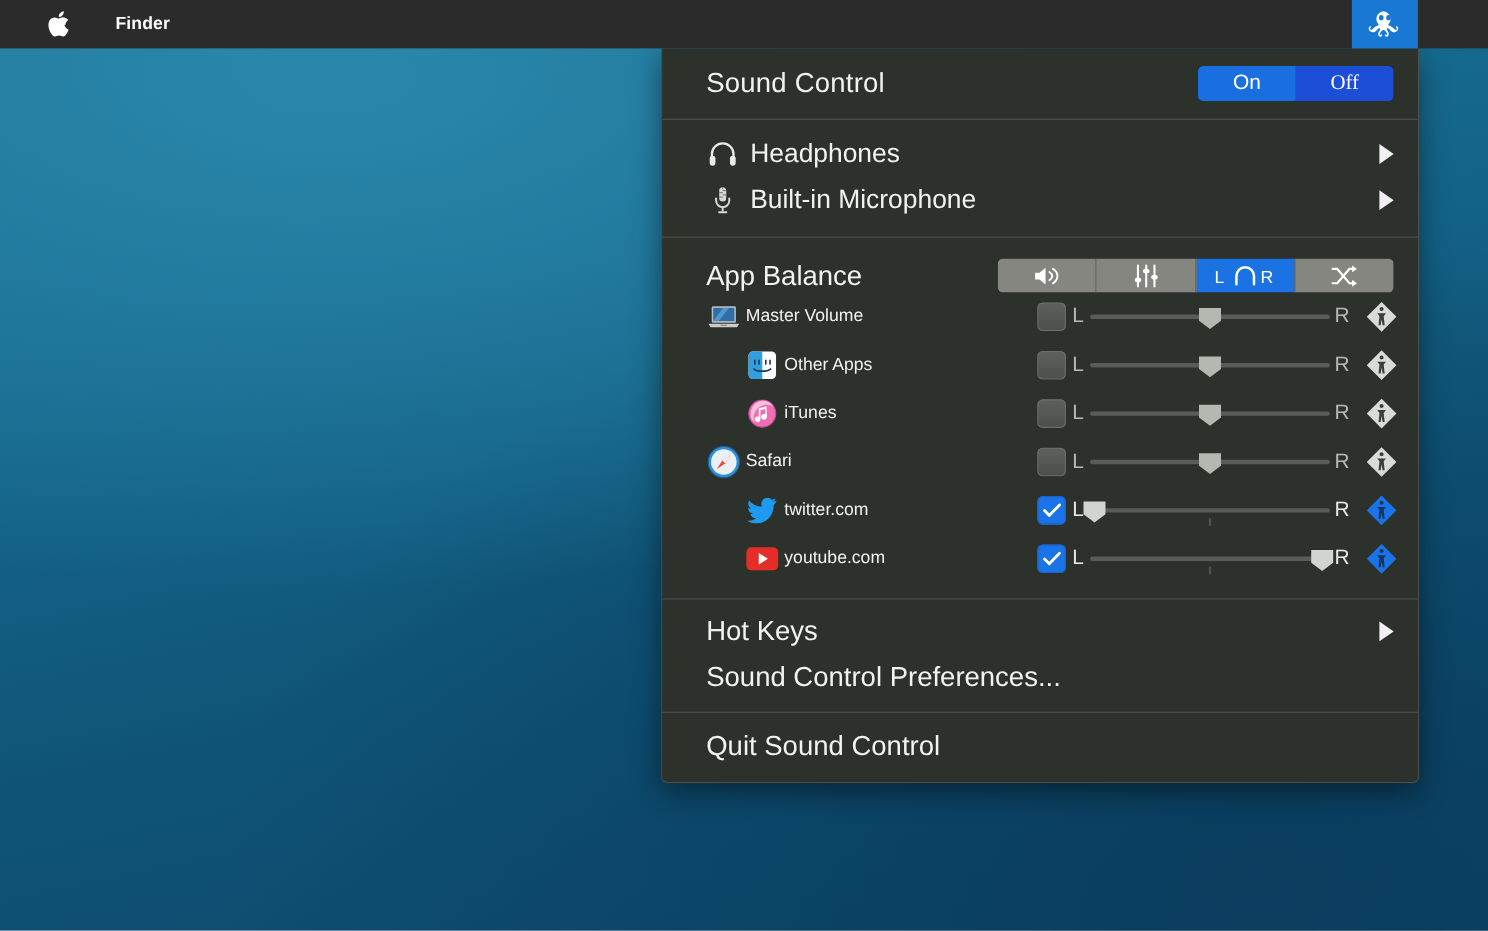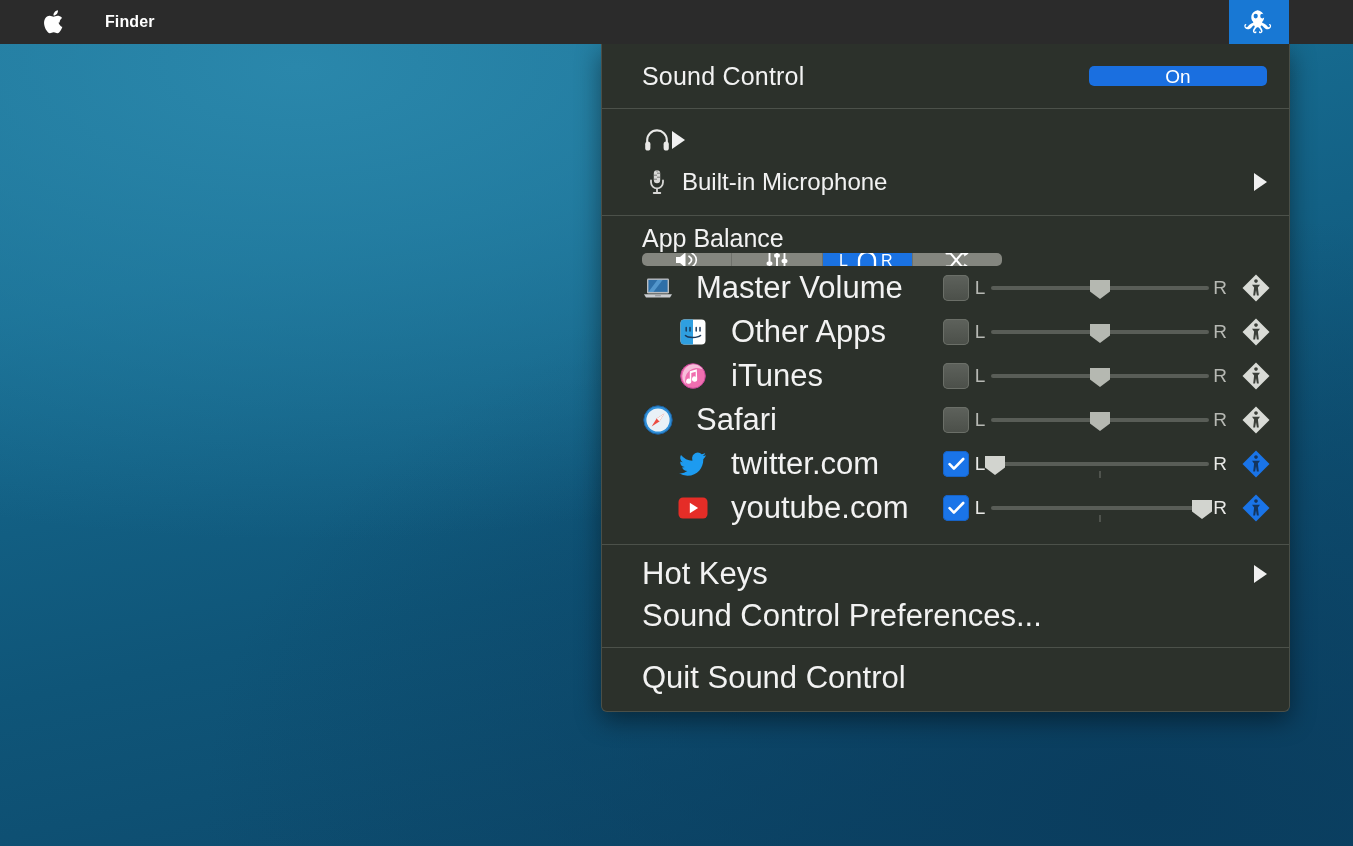--- a/index.html
+++ b/index.html
@@ -48,58 +48,57 @@
     overflow:hidden;
   }
   .sc-sep { height:1px; background:#4c514a; }
 
   
   .sc-header {
     height:64px; display:flex; align-items:center; padding:0 22px 0 40px;gap:45px;
   }
   .sc-title { color:#f2f2f2; font-size:25px; flex:1; letter-spacing:0.2px; }
   .toggle {
-    display:flex; width:178px; height:20px; border-radius:5px; overflow:hidden;
+    display:flex; width:178px; height:32px; border-radius:5px; overflow:hidden;
     box-shadow:inset 0 0 0 1px rgba(0,0,0,0.35);
-    flex-direction:column;
   }
   .toggle-seg {
     flex:1; display:flex; align-items:center; justify-content:center;
     font-size:19px; color:#ffffff;
   }
   .toggle-seg.on  { background:#1a6fe0; }
   .toggle-seg.off { background:#1d4ed8;font-family:Liberation Serif, serif; }
 
   
   .sc-devices { padding:10px 0 12px 0; }
   .dev-row {
     height:42px; display:flex; align-items:center; padding:0 22px 0 40px;
   }
   .dev-icon { width:30px; display:flex; align-items:center; justify-content:center; }
   .dev-label { color:#f2f2f2; font-size:24px; margin-left:10px; flex:1; }
   .tri { width:0;height:0; border-left:13px solid #f0f0f0; border-top:9px solid transparent; border-bottom:9px solid transparent; }
 
   
   .sc-balance { padding:8px 0 14px 0; }
-  .bal-header { height:42px; display:flex; align-items:flex-start; padding:0 22px 0 40px;flex-direction:column; }
+  .bal-header { height:42px; display:flex; align-items:flex-end; padding:0 22px 0 40px; }
   .bal-title { color:#f2f2f2; font-size:25px; flex:1; }
   .segctl {
     display:flex; height:31px; width:360px; border-radius:5px; overflow:hidden;
     box-shadow:inset 0 0 0 1px rgba(0,0,0,0.3);
   }
   .seg {
     flex:1; display:flex; align-items:center; justify-content:center;
     background:#84867f; border-left:1px solid #6f716b;
   }
   .seg:first-child { border-left:none; }
   .seg.active { background:#1a72e3; }
 
   .app-row { height:44px; display:flex; align-items:center; padding:0 18px 0 40px; }
   .app-icon { width:32px; height:28px; display:flex; align-items:center; justify-content:center; flex:none; }
-  .app-name { color:#f2f2f2; font-size:31px; margin-left:22px; white-space:nowrap; }
+  .app-name { color:#f2f2f2; font-size:16px; margin-left:4px; white-space:nowrap; }
   .row-right { margin-left:auto; display:flex; align-items:center; }
 
   .cbox {
     width:26px; height:26px; border-radius:5px; flex:none;
     display:flex; align-items:center; justify-content:center;
   }
   .cbox.unchecked { background:linear-gradient(180deg,#5e625c 0%,#4b4f49 100%); box-shadow:inset 0 0 0 1px #6b6f68; }
   .cbox.checked   { background:#1a74e8; box-shadow:inset 0 0 0 1px #1763c6; }
 
   .lr-lab { color:#b6b8b3; font-size:19px; width:22px; text-align:center; flex:none; }
@@ -116,21 +115,21 @@
   }
   .slider .thumb {
     position:absolute; top:4px; width:22px; height:21px;
     transform:translateX(-50%);
   }
   .diamond { width:30px; height:30px; flex:none; margin-left:10px; display:flex; align-items:center; justify-content:center; }
 
   
   .sc-items { padding:8px 0 10px 0; }
   .mi-row { height:42px; display:flex; align-items:center; padding:0 22px 0 40px; }
-  .mi-label { color:#f2f2f2; font-size:31px; flex:1; }
+  .mi-label { color:#f2f2f2; font-size:25px; flex:1; }
   .sc-quit { padding:9px 0 12px 0; }
 </style>
 </head>
 <body>
 
 <div class="menubar">
   <div class="apple-logo">
     <svg width="22" height="26" viewBox="0 0 22 26">
       <path fill="#ffffff" d="M17.6 13.6c0-3 2.4-4.4 2.5-4.5-1.4-2-3.5-2.3-4.2-2.3-1.8-.2-3.5 1-4.4 1-.9 0-2.3-1-3.8-1C5.8 6.8 4 7.9 3 9.7c-2 3.5-.5 8.7 1.4 11.6.9 1.4 2.1 3 3.6 2.9 1.4-.1 2-.9 3.7-.9 1.7 0 2.2.9 3.7.9 1.5 0 2.5-1.4 3.4-2.9 1.1-1.6 1.5-3.2 1.5-3.3-.1 0-3-1.1-3.7-4.4zM14.8 4.9c.8-1 1.3-2.3 1.2-3.7-1.1.1-2.5.8-3.3 1.7-.7.8-1.4 2.2-1.2 3.5 1.3.1 2.5-.6 3.3-1.5z"></path>
     </svg>
@@ -163,20 +162,21 @@
   <div class="sc-devices">
 
     <div class="dev-row">
       <div class="dev-icon">
         <svg width="26" height="24" viewBox="0 0 26 24">
           <path d="M3.2 15.5V12c0-5.4 4.4-9.6 9.8-9.6S22.8 6.6 22.8 12v3.5" fill="none" stroke="#e9e9e7" stroke-width="2.1" stroke-linecap="round"></path>
           <rect x="1.2" y="13.6" width="5.2" height="9" rx="2.6" fill="#e9e9e7"></rect>
           <rect x="19.6" y="13.6" width="5.2" height="9" rx="2.6" fill="#e9e9e7"></rect>
         </svg>
       </div>
+      <div class="dev-label">Headphones</div>
       <div class="tri"></div>
     </div>
 
     <div class="dev-row">
       <div class="dev-icon">
         <svg width="18" height="26" viewBox="0 0 18 26">
           <rect x="5.8" y="1.2" width="6.4" height="13" rx="3.2" fill="#d8d8d6"></rect>
           <path d="M9 1.2v1.6M9 4.2h3.2M9 6.2H5.8M9 8.2h3.2M9 10.2H5.8" stroke="#6e716c" stroke-width="0.9"></path>
           <path d="M3 11.5v1.8c0 3.3 2.7 6 6 6s6-2.7 6-6v-1.8" fill="none" stroke="#d8d8d6" stroke-width="1.8" stroke-linecap="round"></path>
           <rect x="8.1" y="19" width="1.8" height="4" fill="#d8d8d6"></rect>

